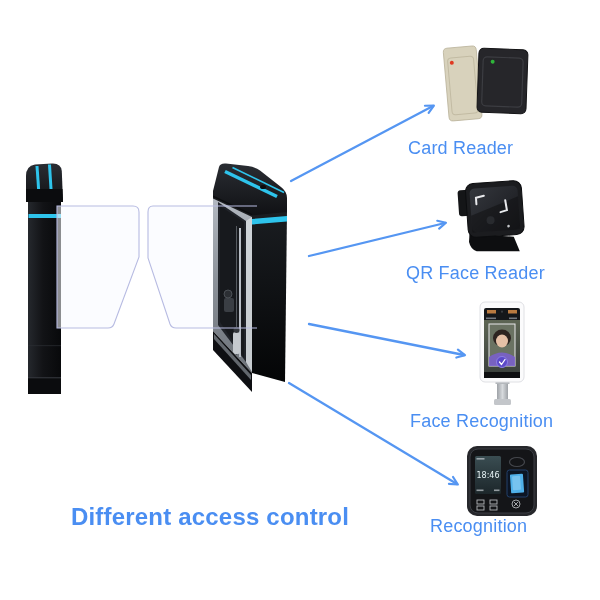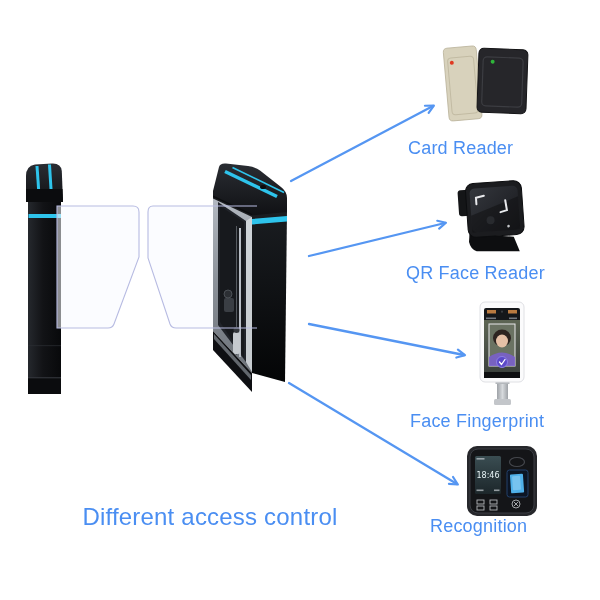--- a/index.html
+++ b/index.html
@@ -20,21 +20,21 @@
   .device-label{
     position:absolute;text-align:left;color:var(--label-blue);
     font-size:18px;line-height:1.2;letter-spacing:.2px;
   }
   .model-title{
     position:absolute;left:84px;top:452px;width:200px;text-align:center;
     color:var(--label-blue);font-size:24px;letter-spacing:.5px;
   }
   .caption-title{
     position:absolute;left:55px;top:503px;width:310px;text-align:center;
-    color:var(--label-blue);font-size:24px;font-weight:normal;letter-spacing:.2px;
+    color:var(--label-blue);font-size:24px;font-weight:bold;letter-spacing:.2px;
   }
   .stroke-arrow{stroke:var(--arrow-blue);}
   .fill-cyan{fill:var(--accent-cyan);}
   .stroke-cyan{stroke:var(--accent-cyan);}
   .stroke-glass{stroke:var(--glass-outline);}
 </style>
 </head>
 <body>
 
 <div class="canvas">
@@ -204,20 +204,20 @@
       <circle cx="516" cy="504" r="4"></circle>
       <path d="M514,502 L518,506 M518,502 L514,506"></path>
     </g>
   </g>
 </svg>
 
 <div class="device-label" style="left:408px;top:138px;width:160px">Card Reader</div>
 
 <div class="device-label" style="left:406px;top:263px;width:160px">QR Face Reader</div>
 
-<div class="device-label" style="left:410px;top:411px;width:180px">Face Fingerprint</div>
+<div class="device-label" style="left:410px;top:411px;width:180px">Face Recognition</div>
 
 <div class="device-label" style="left:430px;top:516px;width:160px">Recognition</div>
 
 
 <div class="caption-title">Different access control</div>
 
 </div>
 
 </body></html>

